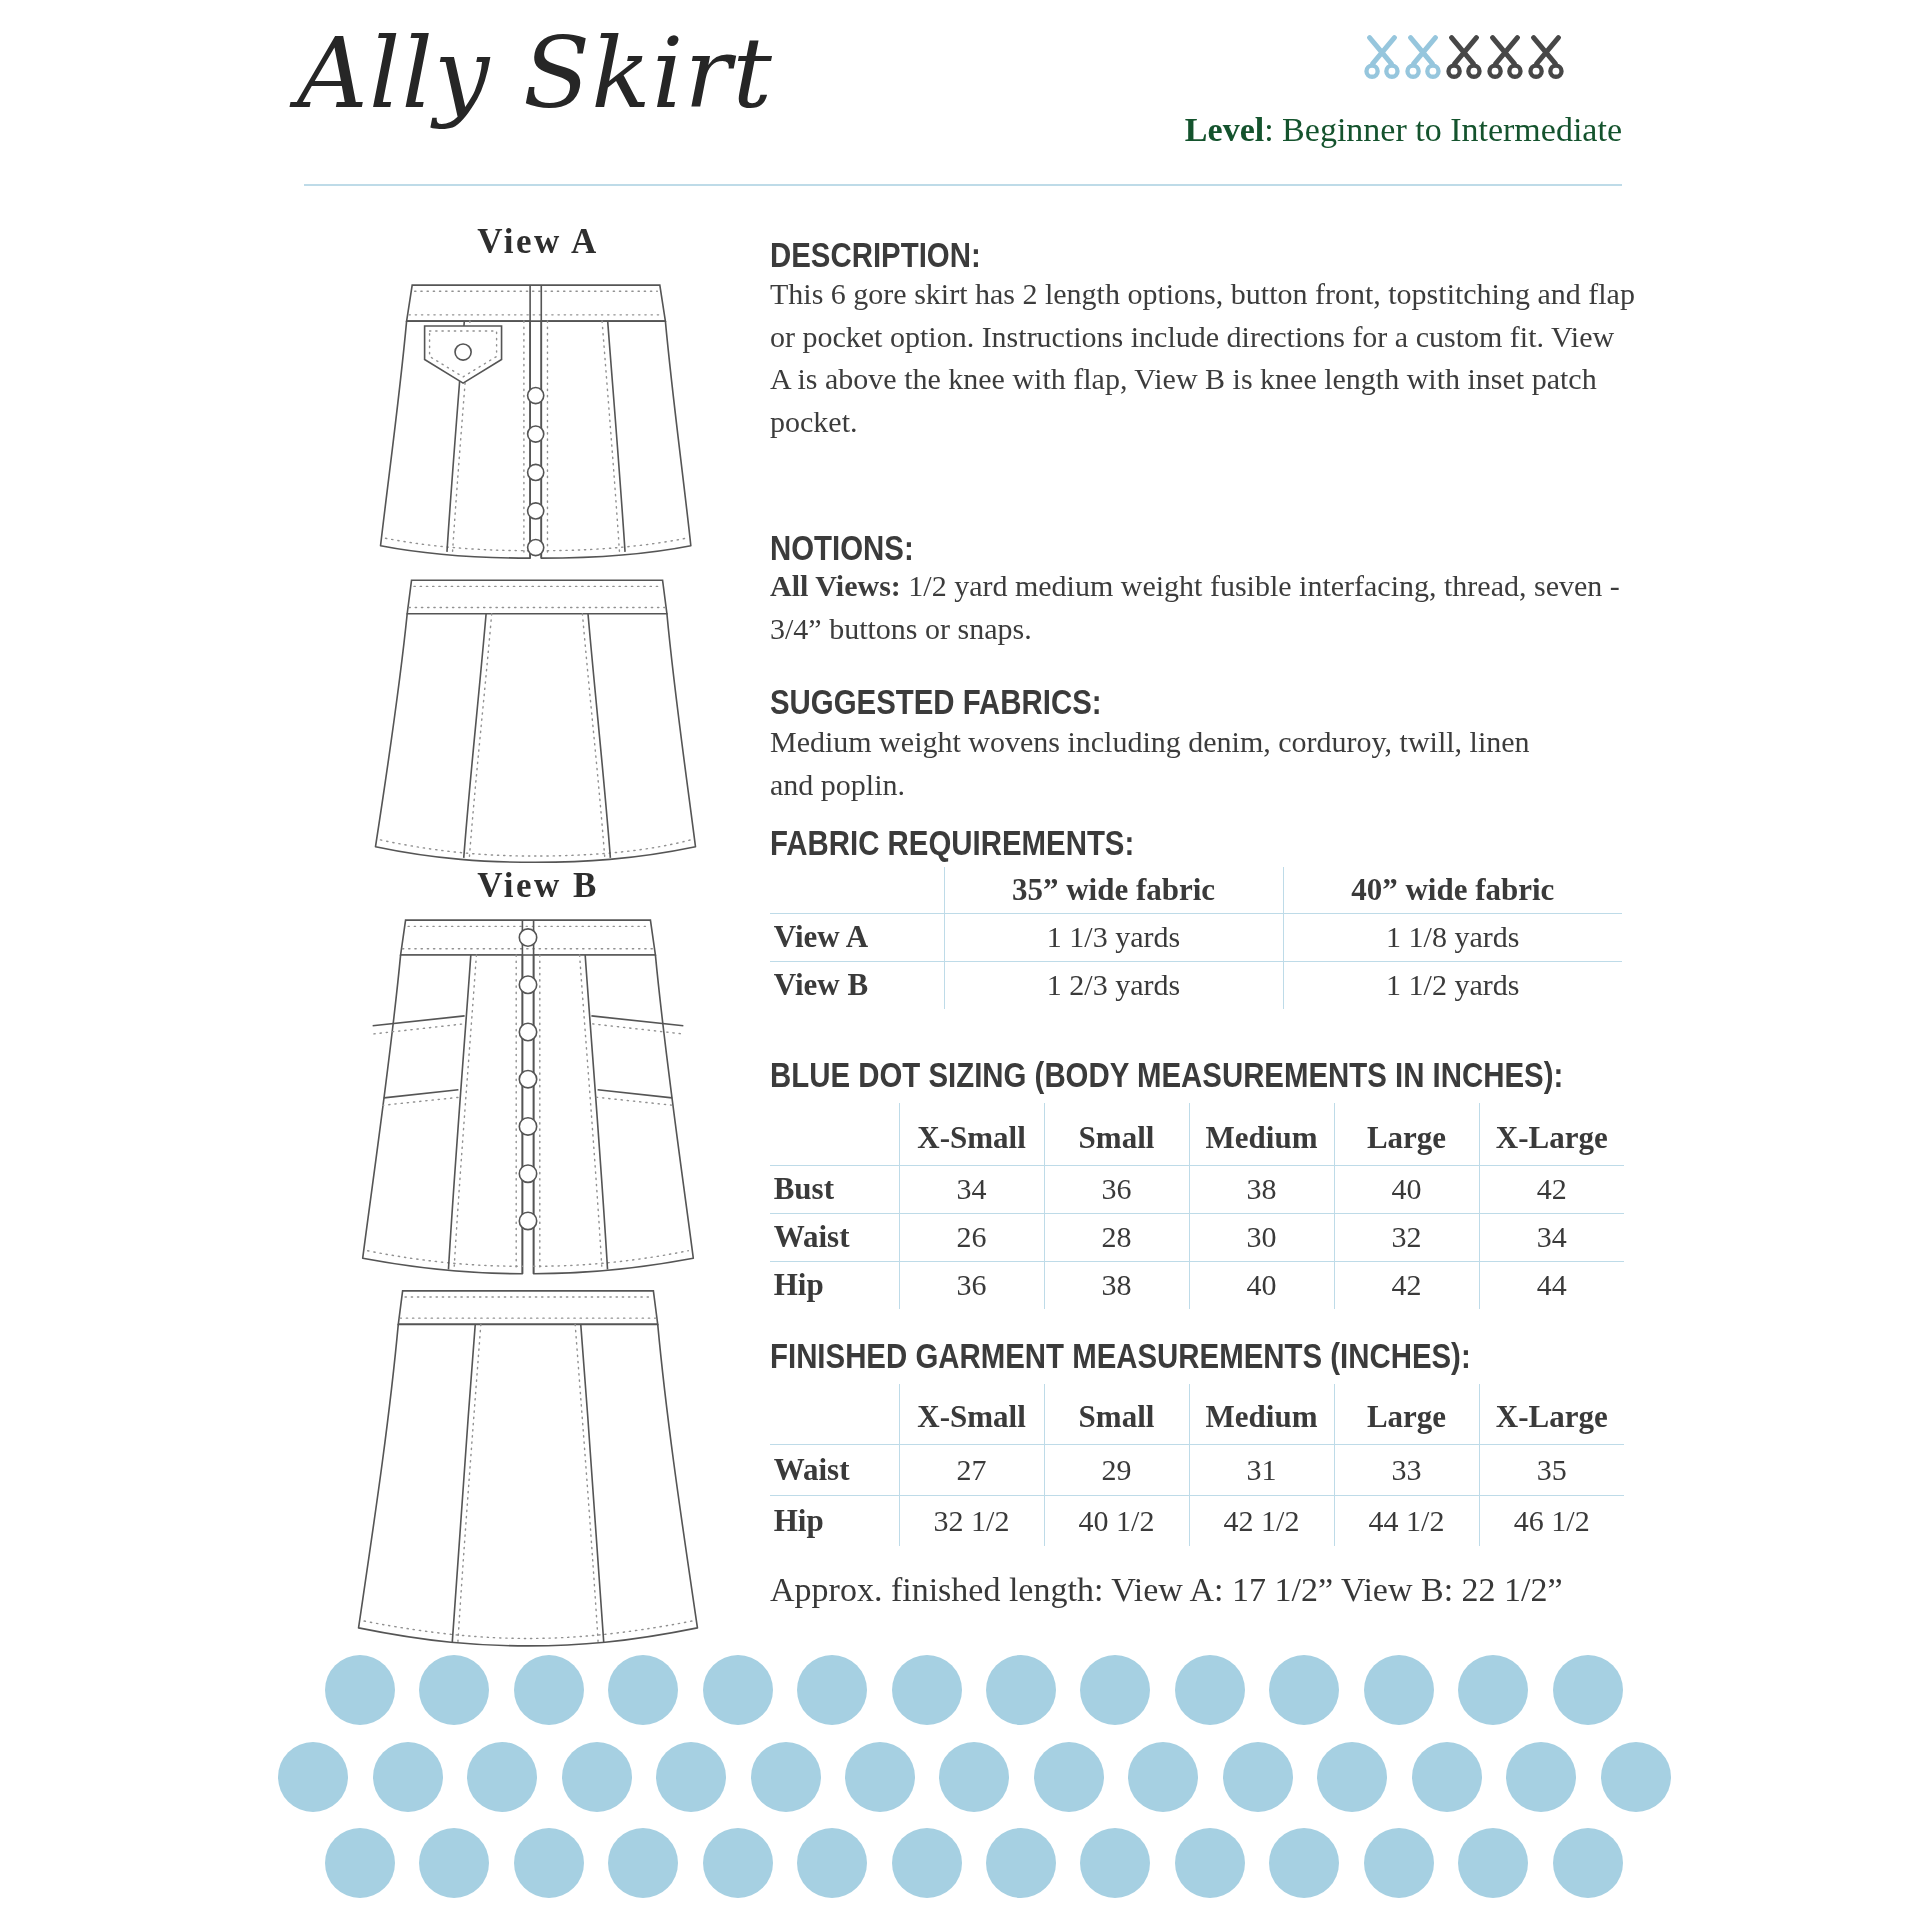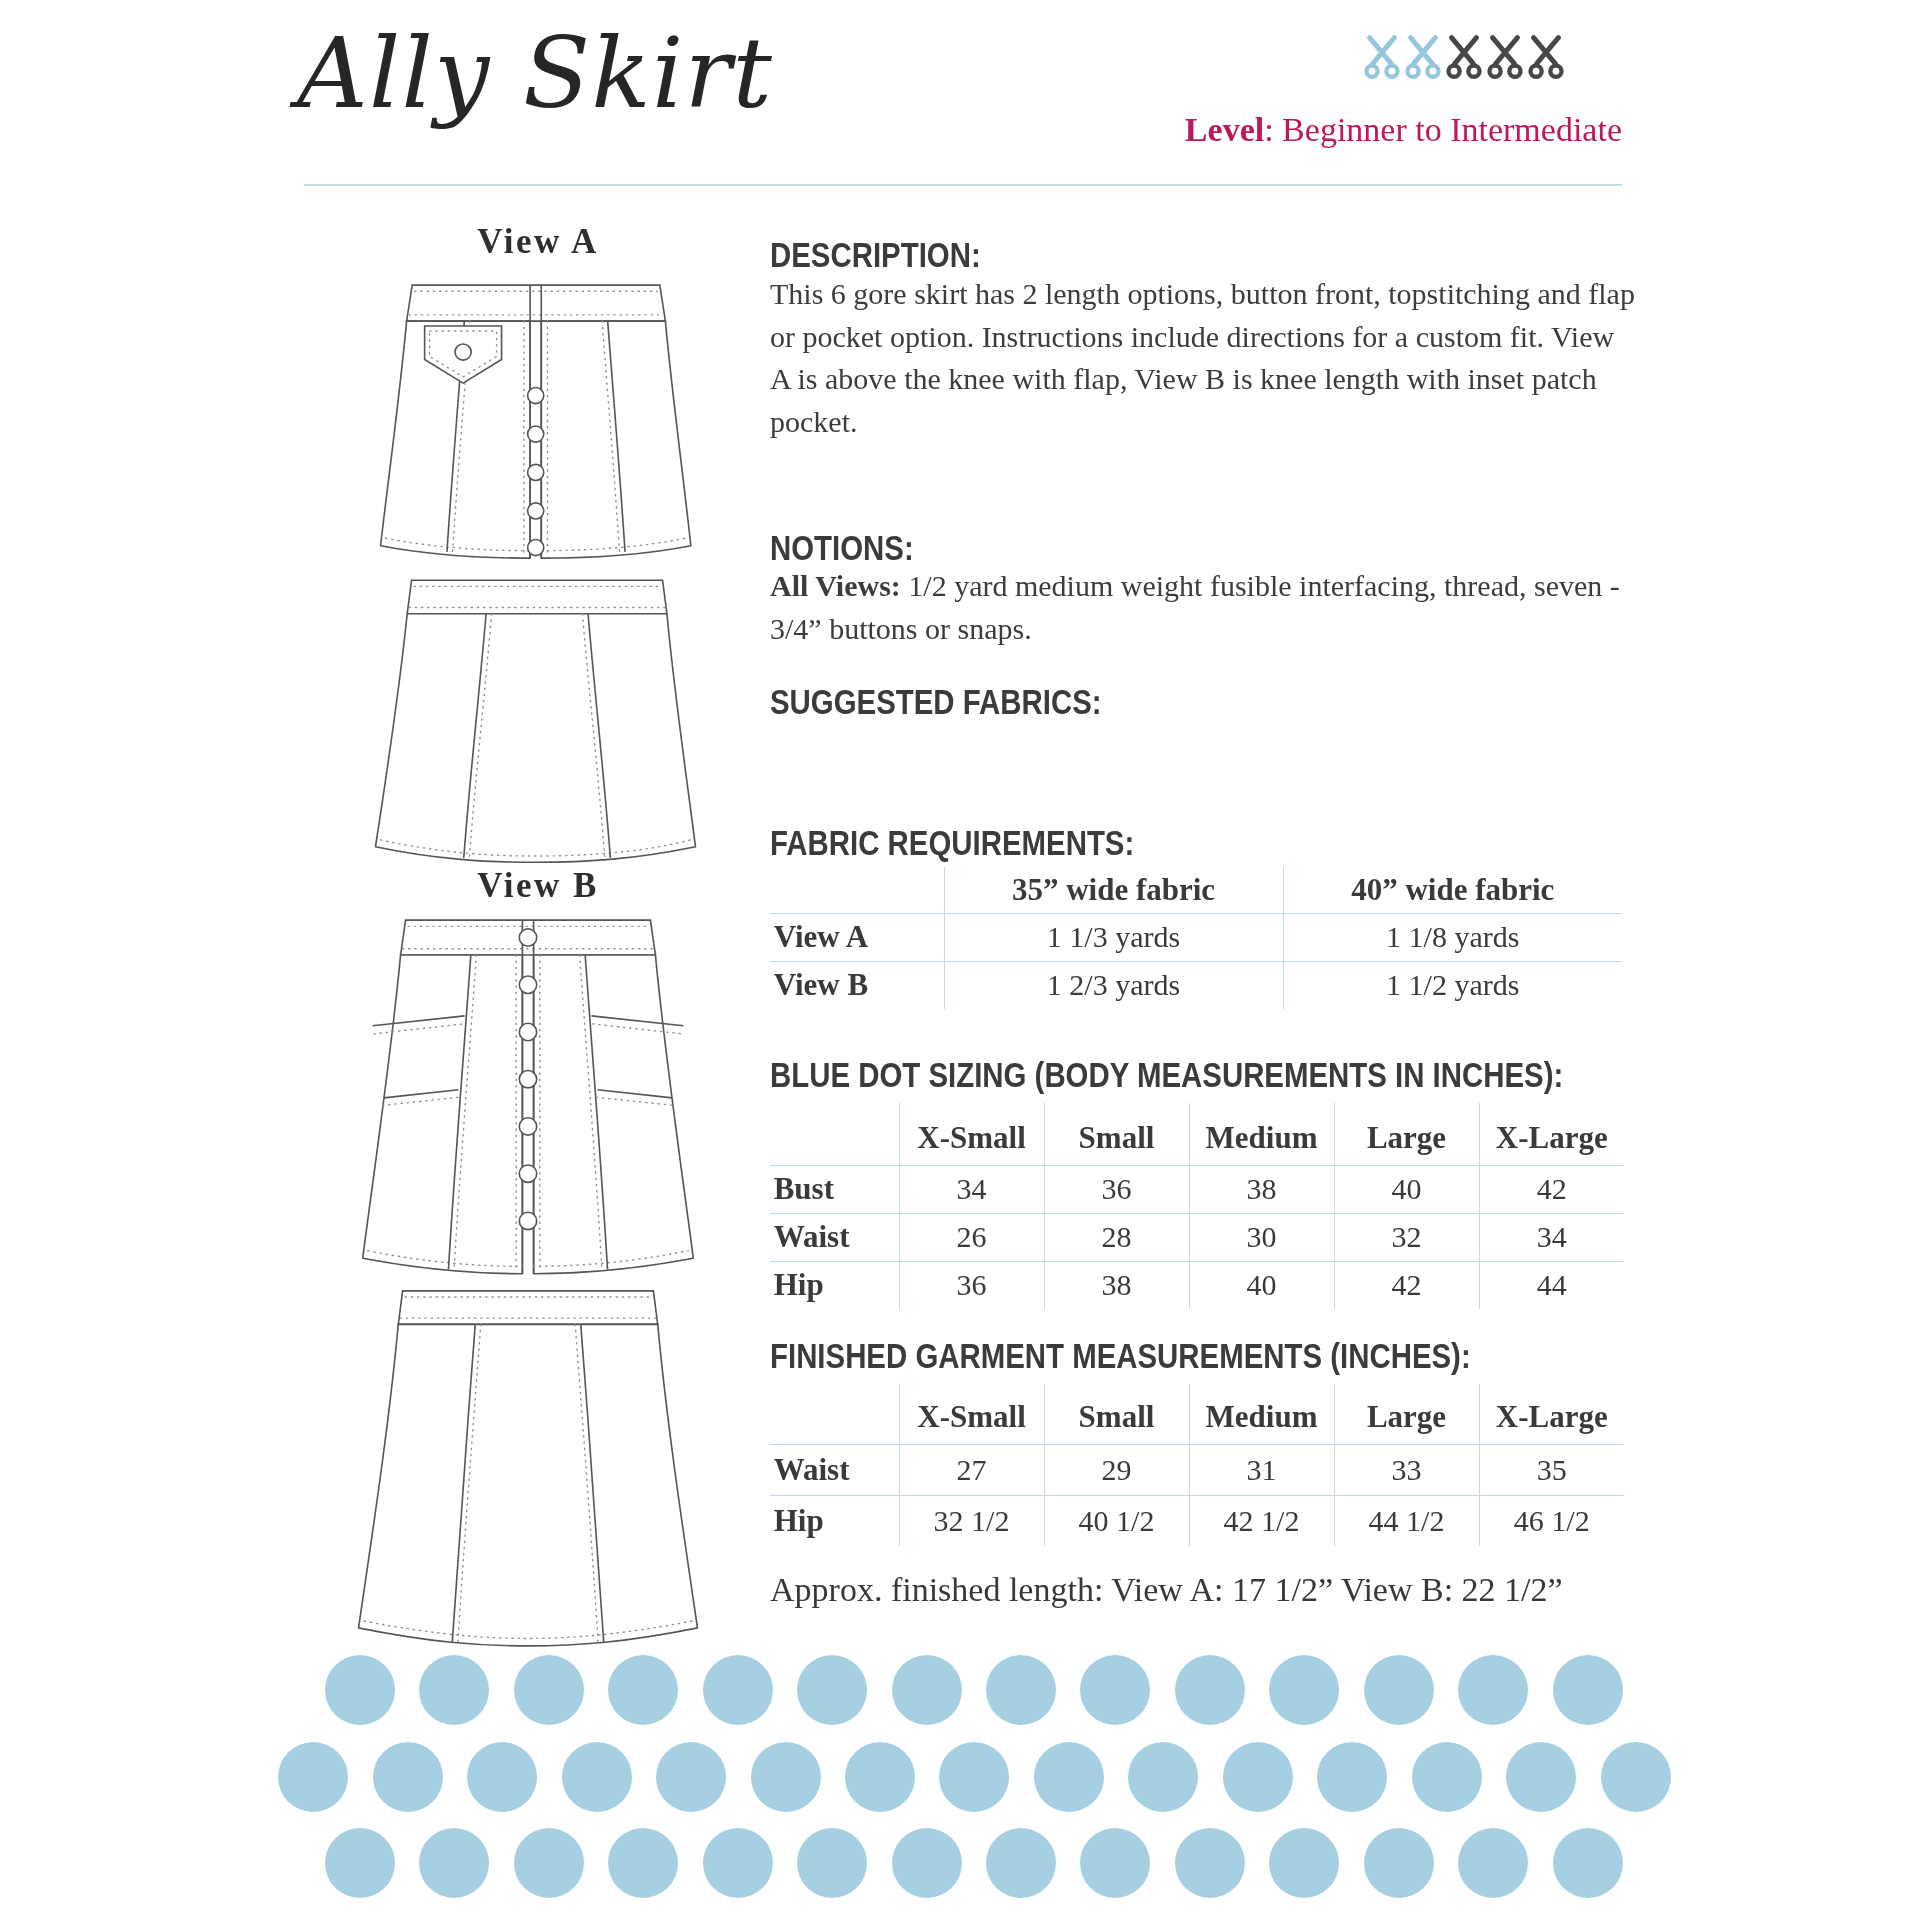--- a/index.html
+++ b/index.html
@@ -3,21 +3,21 @@
 <meta charset="utf-8">
 <style>
   html,body{margin:0;padding:0;background:#ffffff;}
   #page{position:relative;width:1926px;height:1926px;background:#fff;overflow:hidden;
         font-family:"Liberation Serif", serif;color:var(--text,#3a3a3a);}
 
   
   .title{position:absolute;left:297px;top:16px;font-family:"DejaVu Serif", serif;
          font-style:italic;font-size:98px;color:#262626;letter-spacing:1.2px;text-align:right;}
   .scissors-row{position:absolute;left:1364px;top:35px;display:flex;gap:5px;}
-  .level{position:absolute;top:111px;right:304px;font-size:34px;color:#be185d;white-space:nowrap;}
+  .level{position:absolute;top:111px;right:304px;font-size:34px;color:#14532d;white-space:nowrap;}
   .level b{font-weight:bold;}
   .divider{position:absolute;left:304px;top:184px;width:1318px;height:1.9px;background:var(--table-line,#bedbe8);}
 
   
   .view-label{position:absolute;width:332px;text-align:center;font-size:35px;font-weight:bold;
               letter-spacing:2.5px;color:#2e2e2e;}
   .flat{position:absolute;}
   .flat .fl{fill:#fff;stroke:var(--line-art,#555);stroke-width:2.6;}
   .flat .ln{fill:none;stroke:var(--line-art,#555);stroke-width:2.6;}
   .flat .dsh{fill:none;stroke:#919191;stroke-width:2.3;stroke-dasharray:2 8;stroke-linecap:round;}
@@ -181,20 +181,21 @@
     <path class="dsh" d="M366,68 C379,240 393,420 403,580"></path>
   </svg>
 
   <div class="h" style="top:235px;"><span class="hx">DESCRIPTION:</span></div>
   <div class="para" style="top:273px;width:867px;">This 6 gore skirt has 2 length options, button front, topstitching and flap or pocket option.  Instructions include directions for a custom fit.  View A is above the knee with flap, View B is knee length with inset patch pocket.</div>
 
   <div class="h" style="top:528px;"><span class="hx">NOTIONS:</span></div>
   <div class="para" style="top:565px;width:867px;"><b>All Views:</b><span>  1/2 yard medium weight fusible interfacing, thread, seven - 3/4” buttons or snaps.</span></div>
 
   <div class="h" style="top:682px;"><span class="hx">SUGGESTED FABRICS:</span></div>
+  <div class="para" style="top:721px;width:789px;">Medium weight wovens including denim, corduroy, twill, linen and poplin.</div>
 
   <div class="h" style="top:823px;"><span class="hx">FABRIC REQUIREMENTS:</span></div>
 
   <table class="blue-table" id="fabric-table" style="top:867px;width:852px;">
     <colgroup>
         <col style="width:174px">
         <col style="width:339px">
         <col style="width:339px">
       </colgroup>
     <tbody>

